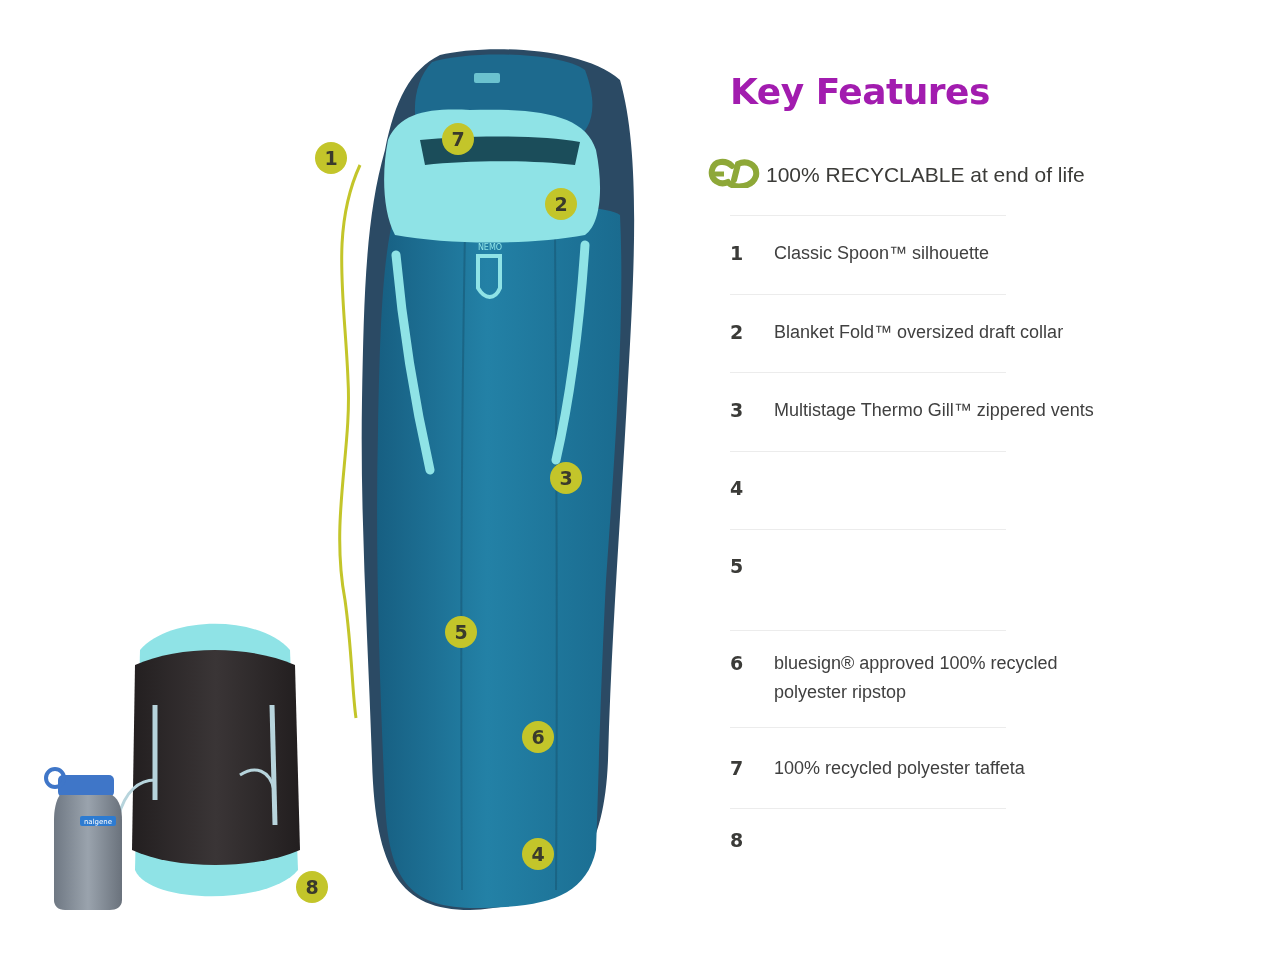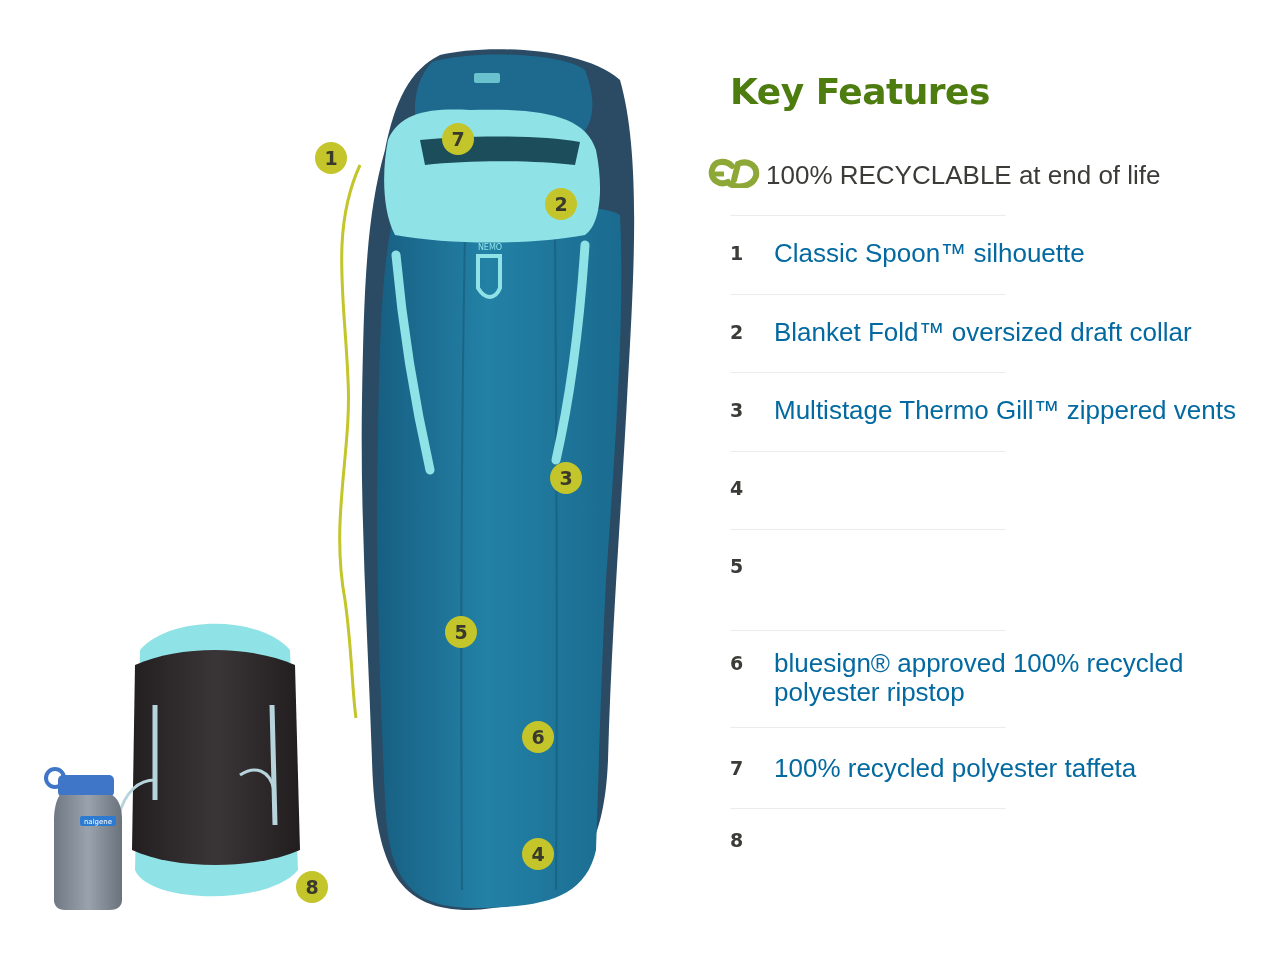--- a/index.html
+++ b/index.html
@@ -12,29 +12,29 @@
   .marker {
     position: absolute; width: 32px; height: 32px; border-radius: 50%;
     background: #c3c52a; color: #3a3a2c; font-weight: bold; font-size: 19px;
     display: flex; align-items: center; justify-content: center;
     font-family: "DejaVu Sans", sans-serif;
   }
 
   .features { position: absolute; left: 730px; top: 66px; width: 520px; }
   .features h1 {
     font-family: "DejaVu Sans", sans-serif; font-weight: bold; font-size: 36px;
-    color: #4d7c0f; letter-spacing: -0.5px; line-height: 52px;
+    color: #a21caf; letter-spacing: -0.5px; line-height: 52px;
   }
   .recycle-row { position: absolute; left: -22px; top: 92px; display: flex; align-items: center; }
-  .recycle-row .txt { font-size: 26px; color: #3b3b38; margin-left: 6px; }
+  .recycle-row .txt { font-size: 21px; color: #3b3b38; margin-left: 6px; }
   .divider { position: absolute; left: 0; width: 276px; height: 1px; background: #ececec; }
 
   .feature { position: absolute; left: 0; display: flex; align-items: flex-start; }
   .feature .num { width: 44px; font-weight: bold; font-size: 19px; color: #3b3b38; line-height: 29px; font-family: "DejaVu Sans", sans-serif; }
-  .feature .txt { font-size: 26px; line-height: 29px; color: #0369a1; white-space: pre-line; }
+  .feature .txt { font-size: 18px; line-height: 29px; color: #404040; white-space: pre-line; }
 </style>
 </head>
 <body>
 
 <div class="stage">
   <svg width="690" height="956" viewBox="0 0 690 956">
     <defs>
       <linearGradient id="bagBody" x1="0" x2="1" y1="0" y2="0">
         <stop offset="0" stop-color="#175f82"></stop>
         <stop offset="0.45" stop-color="#2381a6"></stop>

